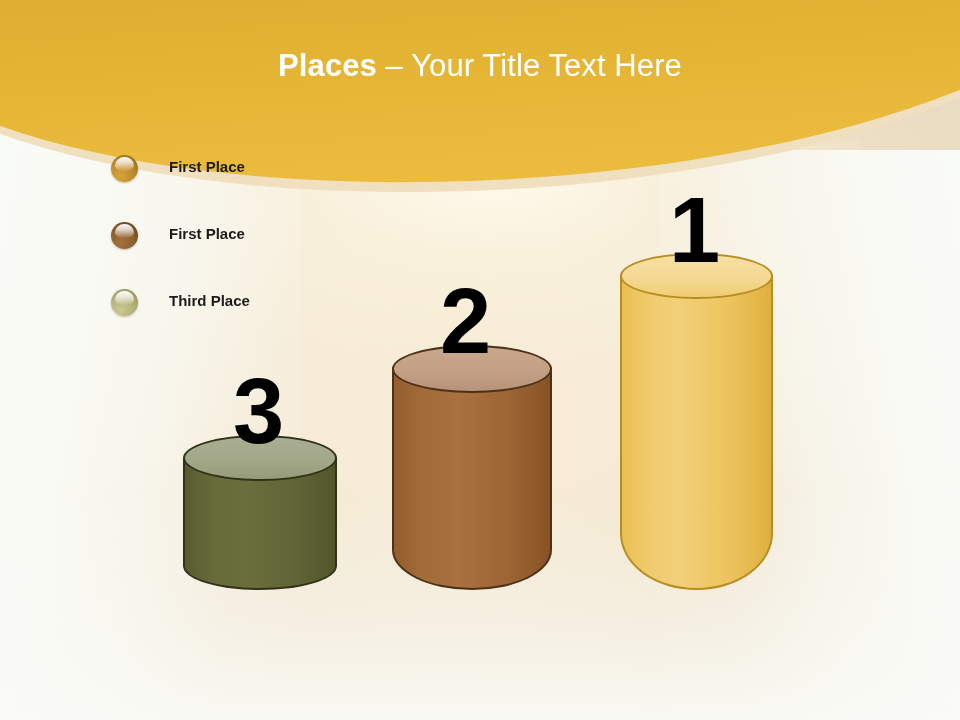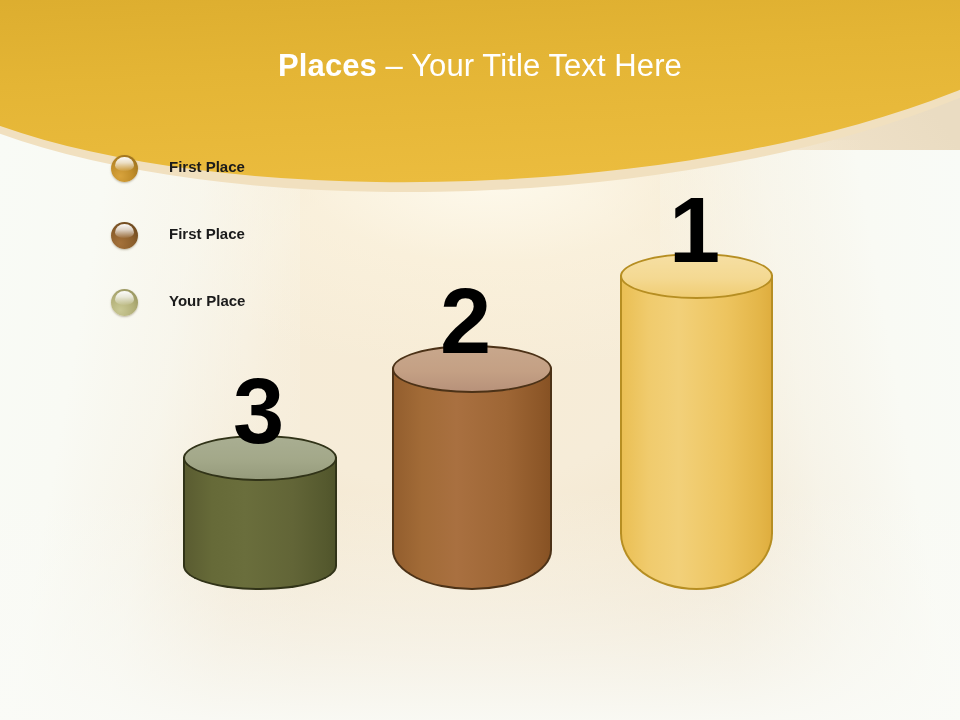--- a/index.html
+++ b/index.html
@@ -172,21 +172,21 @@
       <span class="legend-label">First Place</span>
     </div>
 
     <div class="legend-row">
       <span class="bullet bullet-brown"></span>
       <span class="legend-label">First Place</span>
     </div>
 
     <div class="legend-row">
       <span class="bullet bullet-olive"></span>
-      <span class="legend-label">Your Place</span>
+      <span class="legend-label">Third Place</span>
     </div>
 
   </div>
 
   <div class="cyl" id="cyl3">
     <div class="cyl-body"></div>
     <div class="cyl-top"></div>
     <div class="numeral">3</div>
   </div>
 

